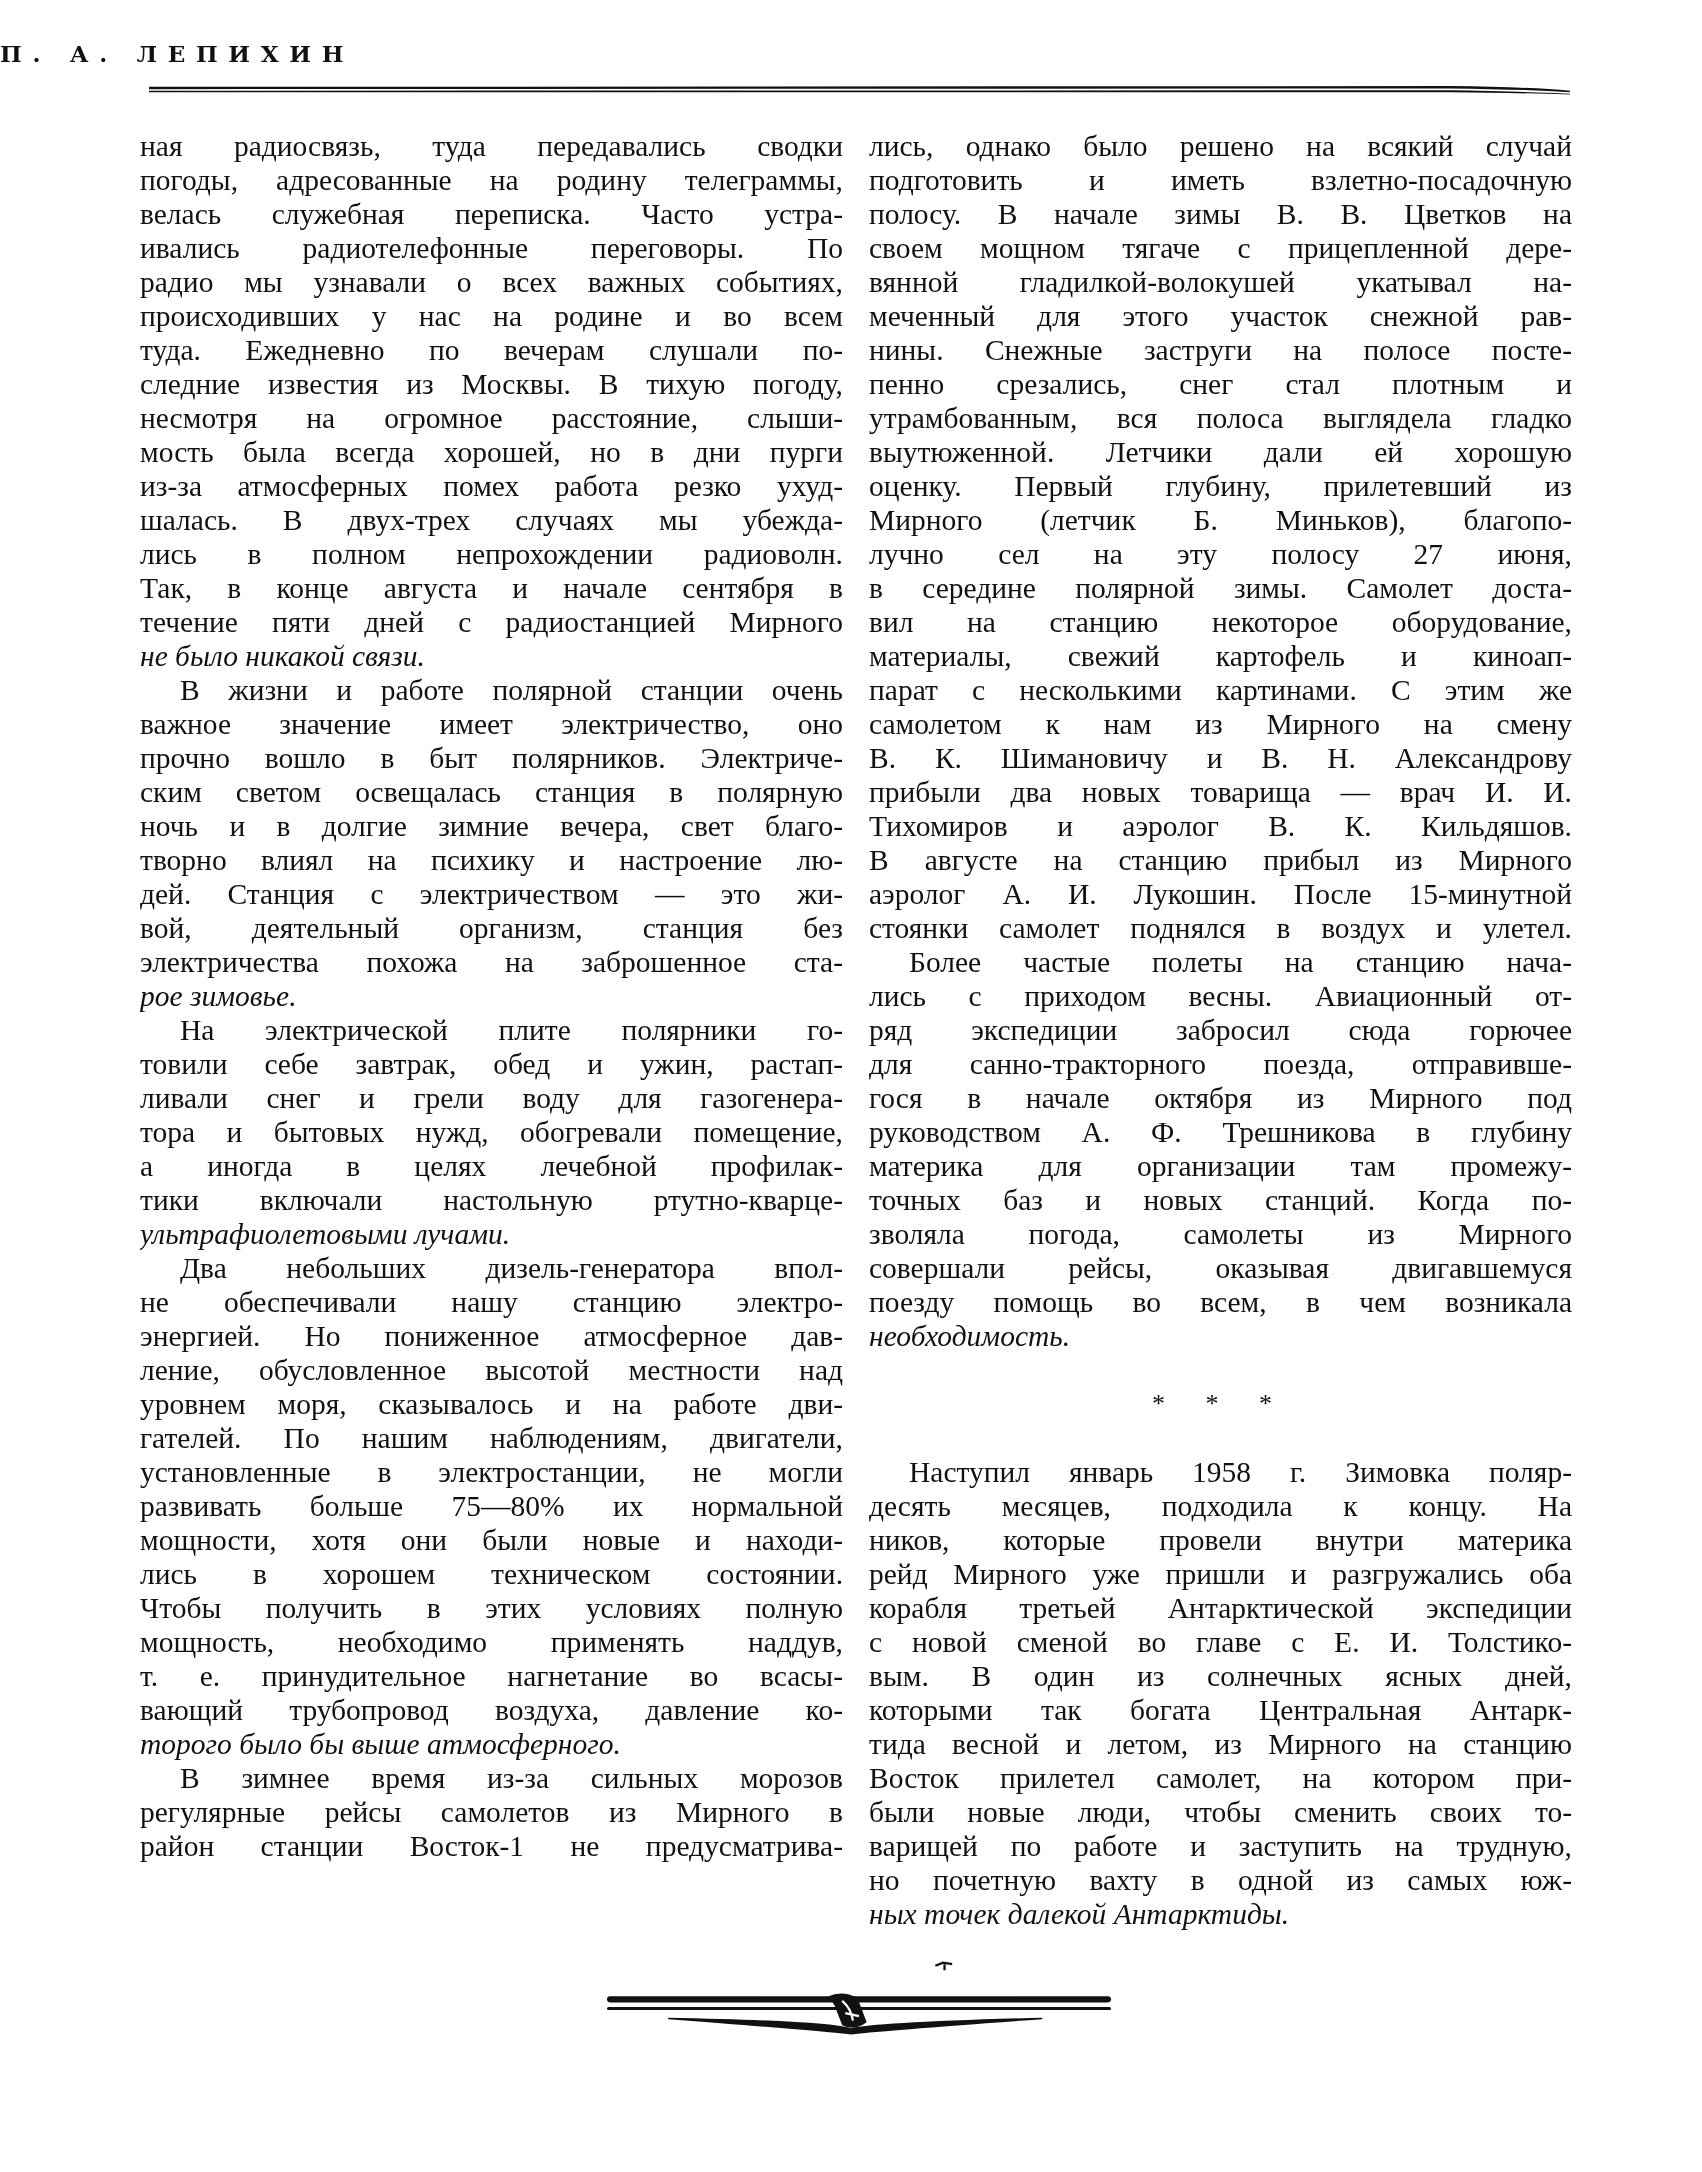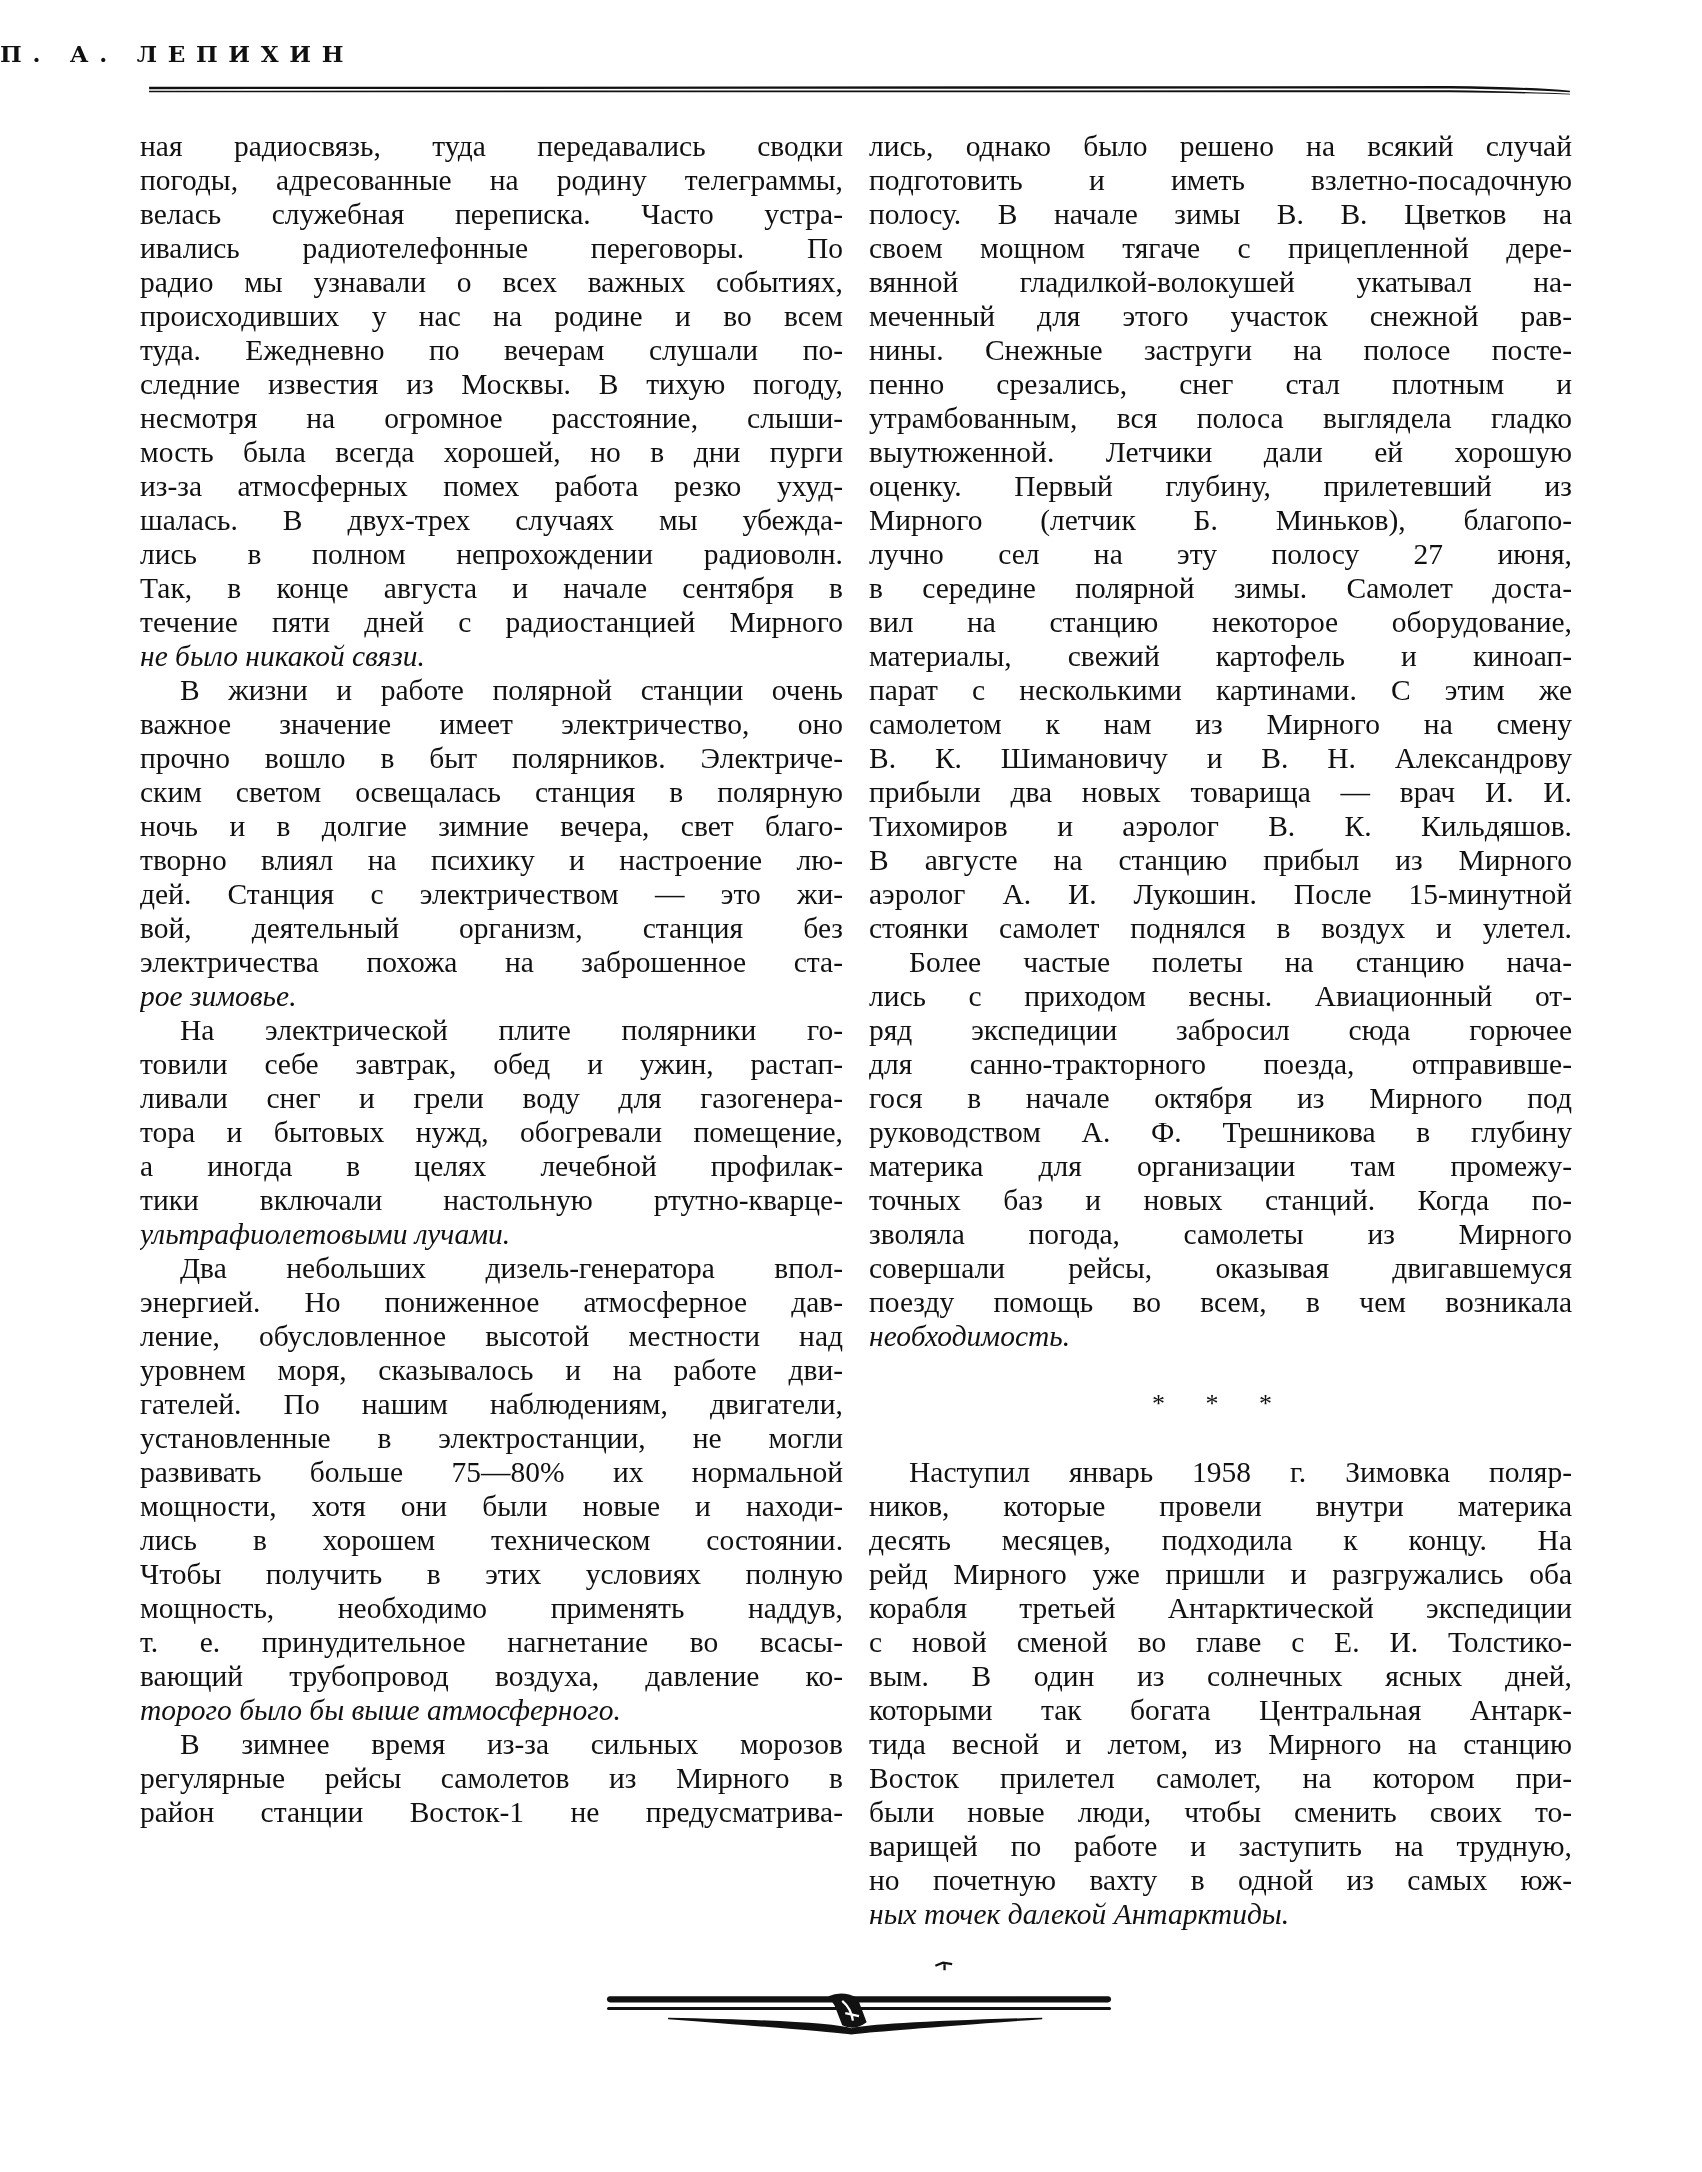--- a/index.html
+++ b/index.html
@@ -57,20 +57,21 @@
     <div class="line">электричества похожа на заброшенное ста-</div>
     <div class="line last">рое зимовье.</div>
     <div class="line indent">На электрической плите полярники го-</div>
     <div class="line">товили себе завтрак, обед и ужин, растап-</div>
     <div class="line">ливали снег и грели воду для газогенера-</div>
     <div class="line">тора и бытовых нужд, обогревали помещение,</div>
     <div class="line">а иногда в целях лечебной профилак-</div>
     <div class="line">тики включали настольную ртутно-кварце-</div>
     <div class="line last">ультрафиолетовыми лучами.</div>
     <div class="line indent">Два небольших дизель-генератора впол-</div>
+    <div class="line">не обеспечивали нашу станцию электро-</div>
     <div class="line">энергией. Но пониженное атмосферное дав-</div>
     <div class="line">ление, обусловленное высотой местности над</div>
     <div class="line">уровнем моря, сказывалось и на работе дви-</div>
     <div class="line">гателей. По нашим наблюдениям, двигатели,</div>
     <div class="line">установленные в электростанции, не могли</div>
     <div class="line">развивать больше 75—80% их нормальной</div>
     <div class="line">мощности, хотя они были новые и находи-</div>
     <div class="line">лись в хорошем техническом состоянии.</div>
     <div class="line">Чтобы получить в этих условиях полную</div>
     <div class="line">мощность, необходимо применять наддув,</div>
@@ -115,22 +116,22 @@
     <div class="line">материка для организации там промежу-</div>
     <div class="line">точных баз и новых станций. Когда по-</div>
     <div class="line">зволяла погода, самолеты из Мирного</div>
     <div class="line">совершали рейсы, оказывая двигавшемуся</div>
     <div class="line">поезду помощь во всем, в чем возникала</div>
     <div class="line last">необходимость.</div>
     <div class="blank"></div>
     <div class="line stars">* * *</div>
     <div class="blank"></div>
     <div class="line indent">Наступил январь 1958 г. Зимовка поляр-</div>
+    <div class="line">десять месяцев, подходила к концу. На</div>
     <div class="line">ников, которые провели внутри материка</div>
-    <div class="line">десять месяцев, подходила к концу. На</div>
     <div class="line">рейд Мирного уже пришли и разгружались оба</div>
     <div class="line">корабля третьей Антарктической экспедиции</div>
     <div class="line">с новой сменой во главе с Е. И. Толстико-</div>
     <div class="line">вым. В один из солнечных ясных дней,</div>
     <div class="line">которыми так богата Центральная Антарк-</div>
     <div class="line">тида весной и летом, из Мирного на станцию</div>
     <div class="line">Восток прилетел самолет, на котором при-</div>
     <div class="line">были новые люди, чтобы сменить своих то-</div>
     <div class="line">варищей по работе и заступить на трудную,</div>
     <div class="line">но почетную вахту в одной из самых юж-</div>

